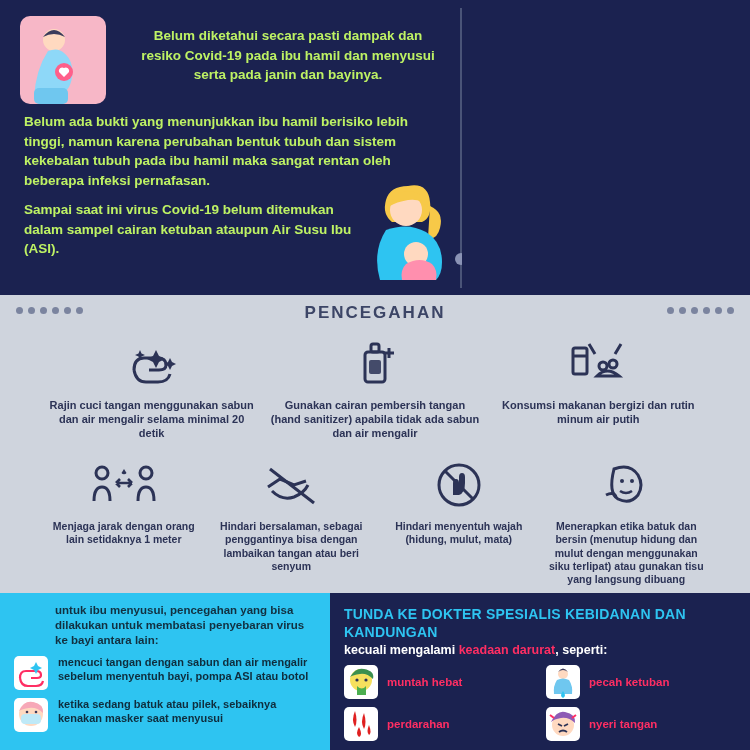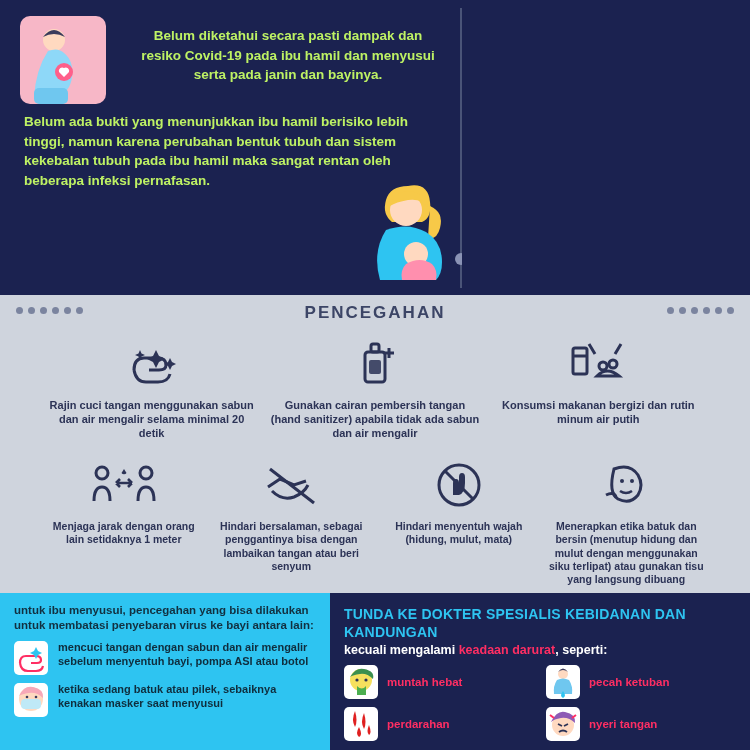--- a/index.html
+++ b/index.html
@@ -37,21 +37,21 @@
   .pgrid{position:absolute;left:40px;top:38px;width:670px;}
   .prow{display:flex;}
   .pitem{flex:1;text-align:center;padding:0 6px;}
   .pitem .picon{height:62px;display:flex;align-items:center;justify-content:center;}
   .pitem .ptxt{font-size:11px;font-weight:bold;line-height:1.25;color:#2c3356;margin-top:4px;}
   .prow2{margin-top:14px;}
   .prow2 .pitem .ptxt{font-size:10.5px;}
 
   
   .bot-left{position:absolute;left:0;top:593px;width:330px;height:157px;background:#2ec4f1;color:#0d2b3e;}
-  .bl-head{padding:10px 14px 0 14px;font-size:11.5px;font-weight:bold;line-height:1.3;color:#123040;}
+  .bl-head{padding:10px 14px 0 14px;font-size:11.5px;font-weight:bold;line-height:1.3;color:#123040;margin-left:41px;}
   .bl-item{display:flex;align-items:flex-start;gap:10px;padding:8px 18px 0 14px;}
   .bl-item .ico{width:34px;height:34px;border-radius:5px;background:#fff;flex:0 0 auto;position:relative;overflow:hidden;}
   .bl-item .t{font-size:11px;font-weight:bold;line-height:1.25;color:#0f2d3d;}
 
   .bot-right{position:absolute;left:330px;top:593px;width:420px;height:157px;background:#1b2250;}
   .br-title{padding:12px 14px 0 14px;font-size:14px;font-weight:bold;color:#2ec4f1;line-height:1.3;letter-spacing:.2px;}
   .br-sub{padding:2px 14px 0 14px;font-size:12.5px;font-weight:bold;color:#ffffff;}
   .br-sub .red{color:#ff2e63;}
   .br-grid{display:flex;flex-wrap:wrap;padding:8px 2px 0 14px;}
   .br-item{width:50%;display:flex;align-items:center;gap:9px;margin-bottom:8px;}
@@ -74,20 +74,21 @@
         <path d="M31 27 q11 -14 22 0 q-11 -6 -22 0z" fill="#3b3b5c"></path>
         <path d="M36 41 q10 -4 16 2 q10 8 8 24 q-2 16 -16 20 l-22 0 q2 -28 14 -46z" fill="#8ed8f8"></path>
         <circle cx="52" cy="62" r="9" fill="#ff5f8a"></circle>
         <path d="M52 67 l-5 -5 a3.4 3.4 0 0 1 5 -4 a3.4 3.4 0 0 1 5 4z" fill="#fff"></path>
         <rect x="22" y="78" width="34" height="16" rx="5" fill="#6fc7ef"></rect>
       </svg>
     </div>
 
     <div class="para p1">Belum diketahui secara pasti dampak dan resiko Covid-19 pada ibu hamil dan menyusui serta pada janin dan bayinya.</div>
     <div class="para p2">Belum ada bukti yang menunjukkan ibu hamil berisiko lebih tinggi, namun karena perubahan bentuk tubuh dan sistem kekebalan tubuh pada ibu hamil maka sangat rentan oleh beberapa infeksi pernafasan.</div>
+    <div class="para p3">Sampai saat ini virus Covid-19 belum ditemukan dalam sampel cairan ketuban ataupun Air Susu Ibu (ASI).</div>
 
     <div style="position:absolute;left:356px;top:172px;">
       <svg width="104" height="110" viewBox="0 0 104 110">
         <path d="M52 14 q20 -4 22 16 q2 16 -8 20 l-30 0 q-10 -8 -6 -22 q4 -14 22 -14z" fill="#f7c948"></path>
         <circle cx="50" cy="38" r="16" fill="#ffd9c0"></circle>
         <path d="M34 34 q6 -18 24 -14 q14 3 14 16 q-6 -10 -20 -8 q-12 2 -18 6z" fill="#f7c948"></path>
         <path d="M74 34 q14 6 10 22 q-3 12 -12 10" fill="#f7c948"></path>
         <path d="M30 58 q22 -8 40 2 q16 10 16 30 q0 12 -6 18 l-56 0 q-8 -28 6 -50z" fill="#2ec4f1"></path>
         <circle cx="60" cy="82" r="12" fill="#ffd9c0"></circle>
         <path d="M50 92 q14 -8 26 0 q6 6 4 16 l-34 0 q-2 -10 4 -16z" fill="#ff8fae"></path>

